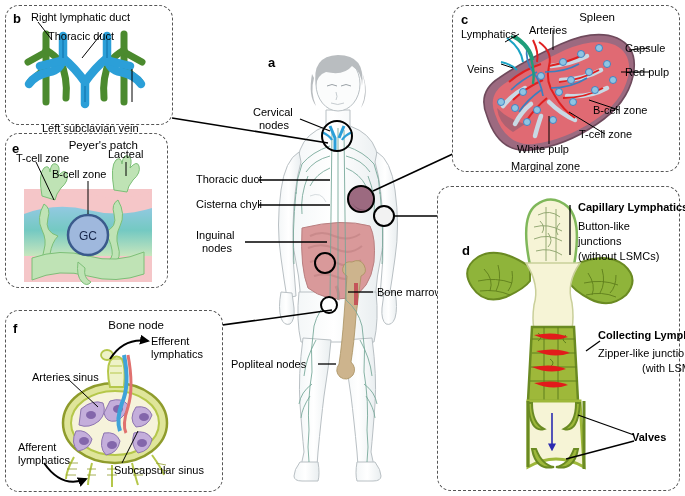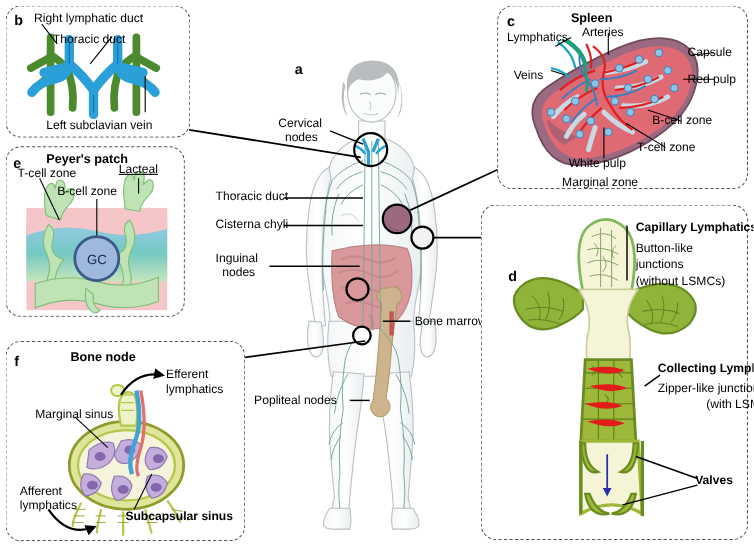--- a/index.html
+++ b/index.html
@@ -1,21 +1,21 @@
 <!DOCTYPE html>
 <html><head>
 <meta charset="utf-8">
 <style>
   html,body{margin:0;padding:0;background:#ffffff;}
   body{width:685px;height:496px;position:relative;overflow:hidden;
        font-family:"Liberation Sans","DejaVu Sans",sans-serif;color:#000;}
   #fig{position:absolute;inset:0;}
   .panel{position:absolute;border:1.6px dashed #555;border-radius:14px;background:#fff;box-sizing:border-box;}
   .plabel{position:absolute;font-weight:bold;font-size:13px;}
-  .ttl{position:absolute;font-weight:bold;font-size:11.5px;text-align:left;white-space:nowrap;}
+  .ttl{position:absolute;font-weight:normal;font-size:11.5px;text-align:right;white-space:nowrap;}
   .lbl{position:absolute;font-size:11px;line-height:12px;white-space:nowrap;}
   .lbl.b{font-weight:bold;}
   svg{display:block;overflow:visible;}
   .pa{position:absolute;}
 </style>
 </head>
 <body>
 
 <div id="fig">
 
@@ -183,21 +183,21 @@
       </g>
       <g stroke="#000" stroke-width="1" fill="none">
         <line x1="32" y1="16" x2="46" y2="34"></line>
         <line x1="96" y1="27" x2="76" y2="52"></line>
         <line x1="126" y1="63" x2="126" y2="96"></line>
       </g>
     </g>
   </svg>
   <div class="lbl" style="left:25px;top:5px;">Right lymphatic duct</div>
   <div class="lbl" style="left:42px;top:24px;">Thoracic duct</div>
-  <div class="lbl" style="left:36px;top:102px;">Left subclavian vein</div>
+  <div class="lbl" style="left:36px;top:116px;">Left subclavian vein</div>
 </div>
 
 <div class="panel" style="left:5px;top:133px;width:163px;height:155px;">
   <div class="plabel" style="left:6px;top:7px;">e</div>
   <div class="ttl" style="left:36px;top:5px;width:96px;">Peyer's patch</div>
   <svg width="163" height="155" style="position:absolute;left:0;top:0;">
     <defs>
       <linearGradient id="ppg" x1="0" y1="0" x2="0" y2="1">
         <stop offset="0%" stop-color="#9cc9ec"></stop>
             <stop offset="55%" stop-color="#74c9c2"></stop>
@@ -220,21 +220,21 @@
       <text x="82" y="106" font-size="12" text-anchor="middle" fill="#16264a" font-family="Liberation Sans, sans-serif">GC</text>
       <g stroke="#000" stroke-width="1" fill="none">
         <line x1="30" y1="28" x2="48" y2="66"></line>
         <line x1="82" y1="47" x2="82" y2="80"></line>
         <line x1="120" y1="28" x2="120" y2="42"></line>
       </g>
     </g>
   </svg>
   <div class="lbl" style="left:10px;top:18px;">T-cell zone</div>
   <div class="lbl" style="left:46px;top:34px;">B-cell zone</div>
-  <div class="lbl" style="left:102px;top:14px;text-decoration:underline;">Lacteal</div>
+  <div class="lbl" style="left:102px;top:14px;">Lacteal</div>
 </div>
 
 <div class="panel" style="left:5px;top:310px;width:218px;height:182px;">
   <div class="plabel" style="left:7px;top:10px;">f</div>
   <div class="ttl" style="left:58px;top:8px;width:100px;">Bone node</div>
   <svg width="218" height="182" style="position:absolute;left:0;top:0;">
     <g>
       <ellipse cx="109" cy="112" rx="52" ry="40" fill="#dfe59a" stroke="#8f9c2c" stroke-width="2.5"></ellipse>
       <ellipse cx="109" cy="112" rx="44" ry="32" fill="#f6f3db" stroke="#b5c74a" stroke-width="2"></ellipse>
       <g fill="#c4aedb" stroke="#8d74b0" stroke-width="1">
@@ -294,24 +294,24 @@
         </marker>
       </defs>
       <g stroke="#000" stroke-width="1" fill="none">
         <line x1="62" y1="68" x2="92" y2="96"></line>
         <line x1="116" y1="152" x2="132" y2="120"></line>
       </g>
     </g>
   </svg>
   <div class="lbl" style="left:145px;top:24px;">Efferent</div>
   <div class="lbl" style="left:145px;top:37px;">lymphatics</div>
-  <div class="lbl" style="left:26px;top:60px;">Marginal sinus</div>
+  <div class="lbl" style="left:26px;top:60px;">Arteries sinus</div>
   <div class="lbl" style="left:12px;top:130px;">Afferent</div>
   <div class="lbl" style="left:12px;top:143px;">lymphatics</div>
-  <div class="lbl" style="left:108px;top:153px;font-weight:bold;">Subcapsular sinus</div>
+  <div class="lbl" style="left:108px;top:153px;">Subcapsular sinus</div>
 </div>
 
 <div class="panel" style="left:452px;top:5px;width:228px;height:167px;">
   <div class="plabel" style="left:8px;top:6px;">c</div>
   <div class="ttl" style="left:66px;top:5px;width:96px;">Spleen</div>
   <svg width="228" height="167" style="position:absolute;left:0;top:0;">
     <g>
       <path d="M34 110 q-10 -24 12 -38 q26 -18 62 -34 q34 -15 56 -6 q22 10 16 38 q-6 28 -36 48 q-32 22 -66 26 q-32 4 -44 -34 Z" fill="#9c6a80" stroke="#6f4a5c" stroke-width="1.6"></path>
       <path d="M42 108 q-8 -20 12 -32 q24 -16 58 -32 q30 -13 50 -5 q18 9 13 32 q-6 25 -33 43 q-30 20 -61 24 q-28 3 -39 -30 Z" fill="#e06a73"></path>
       <path d="M60 126 q-14 -8 -16 -24 q12 12 28 16 Z" fill="#8a5c70" opacity="0.6"></path>

